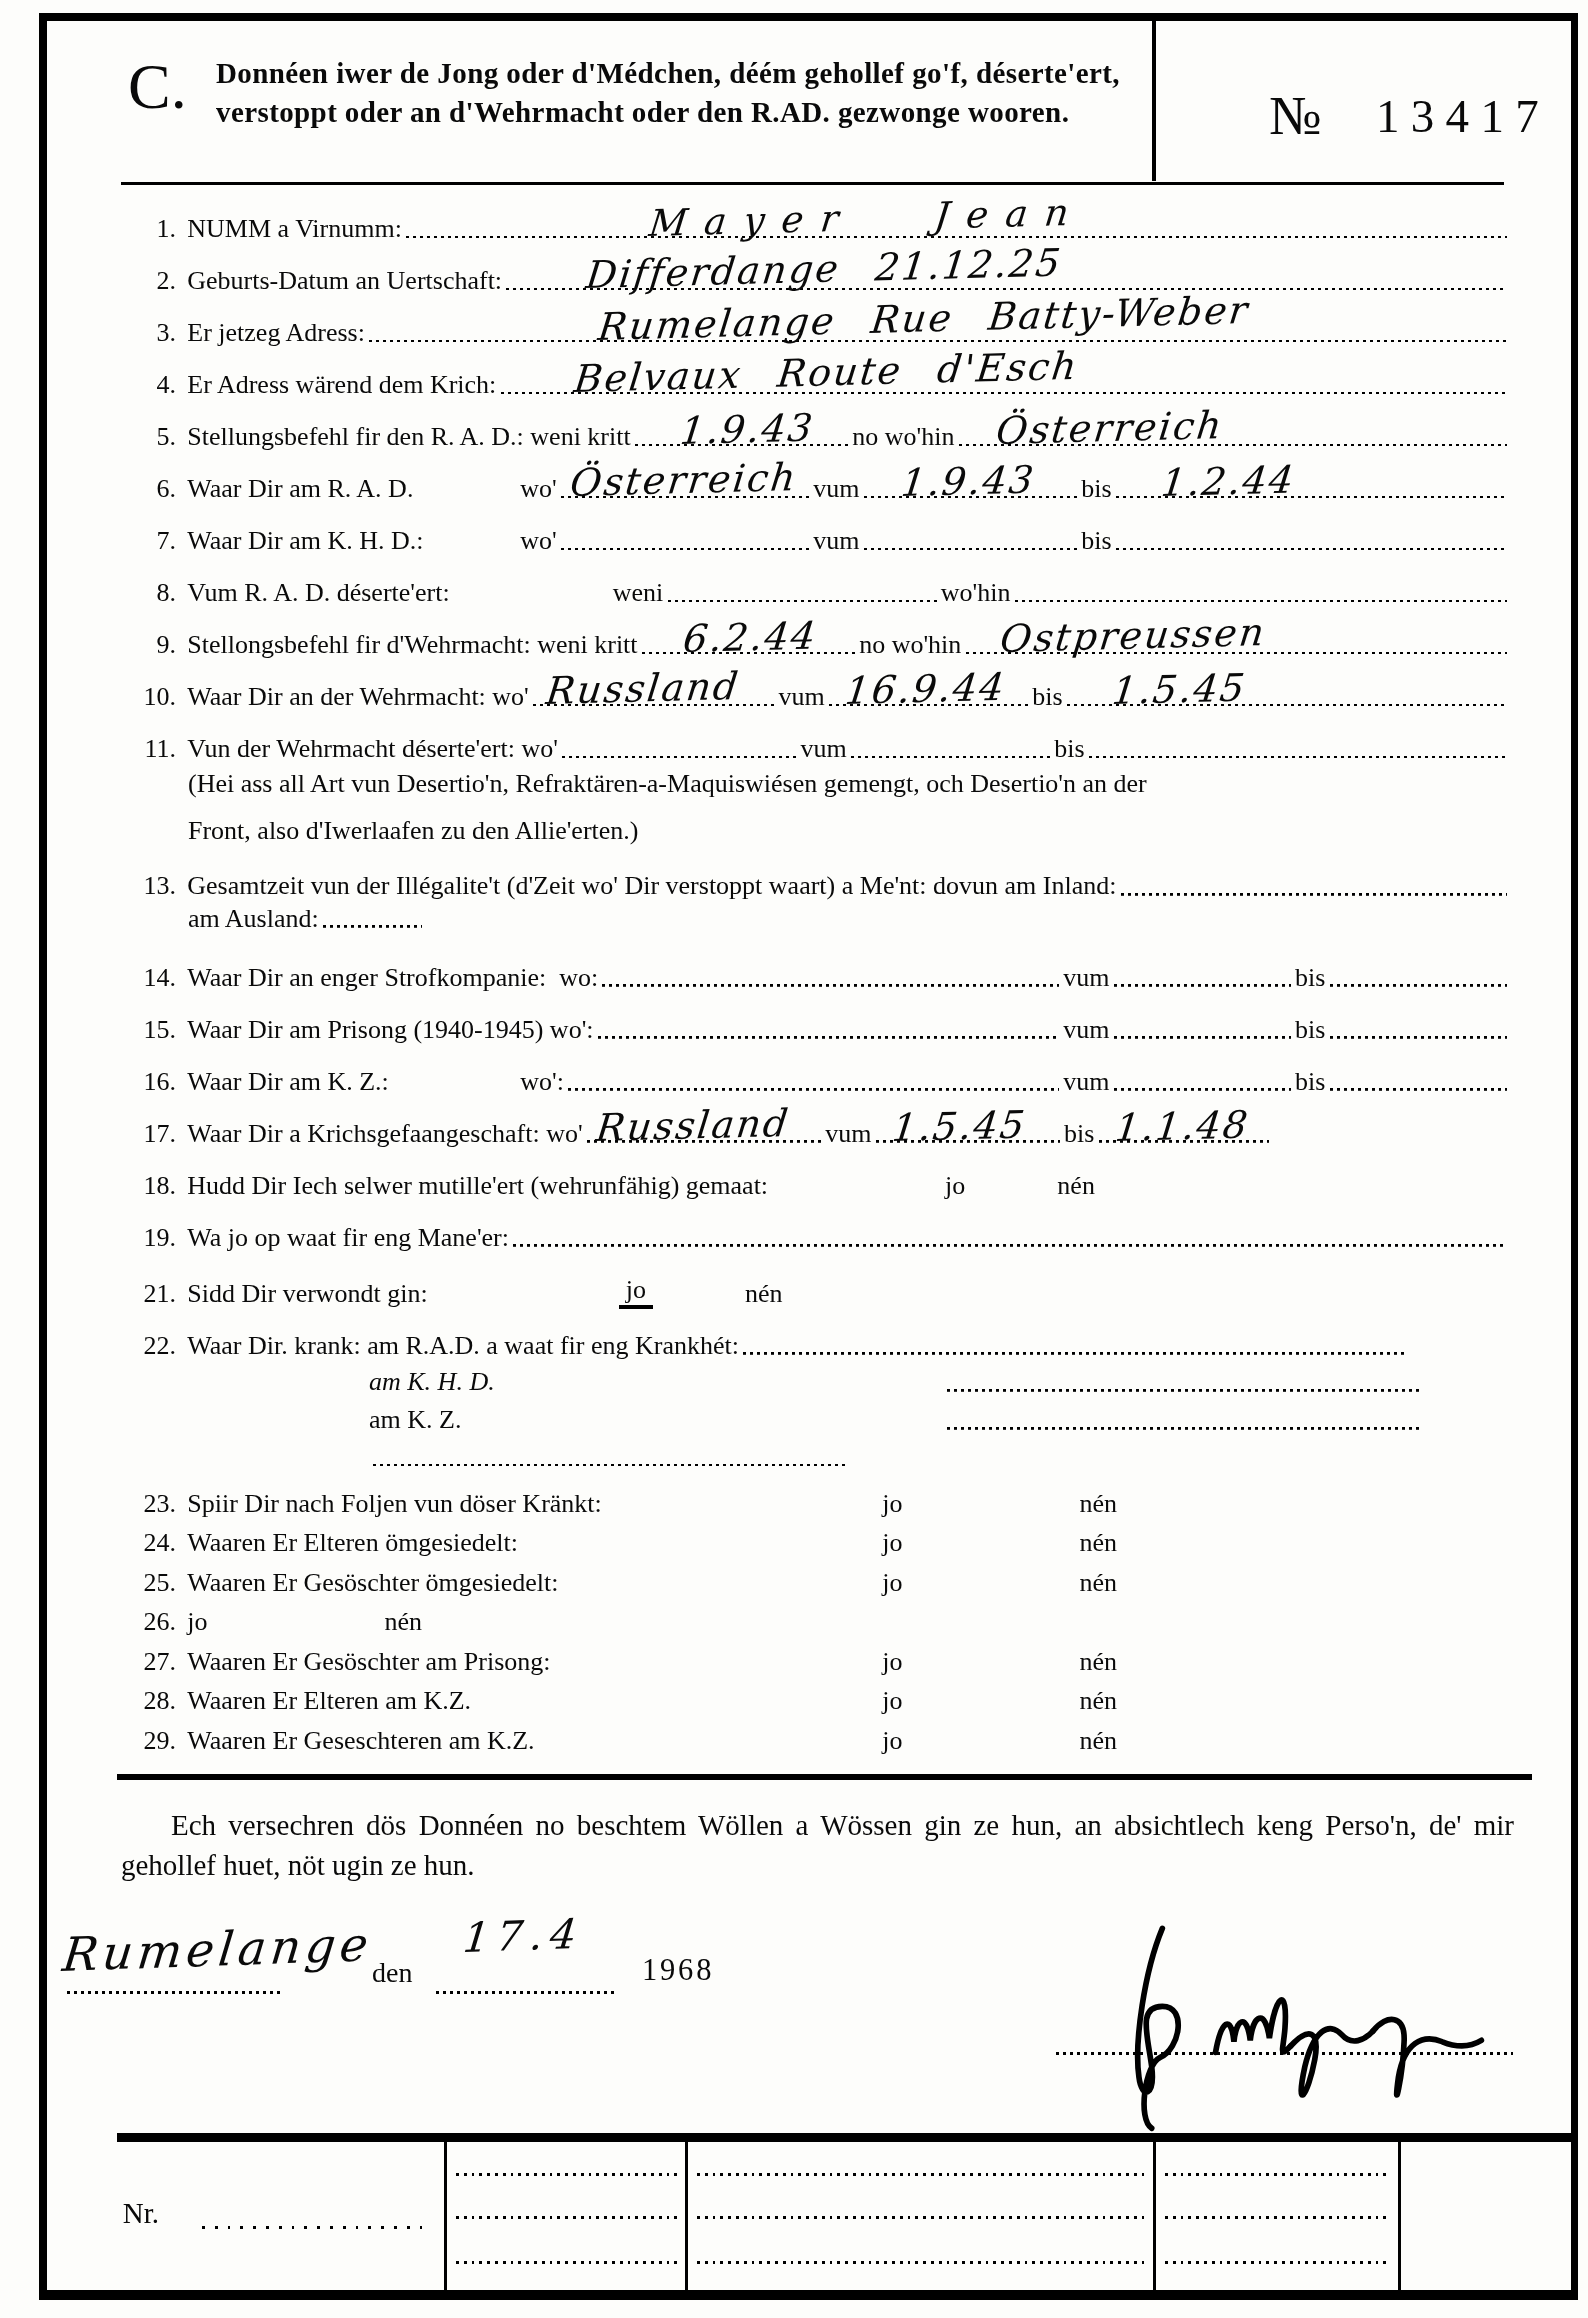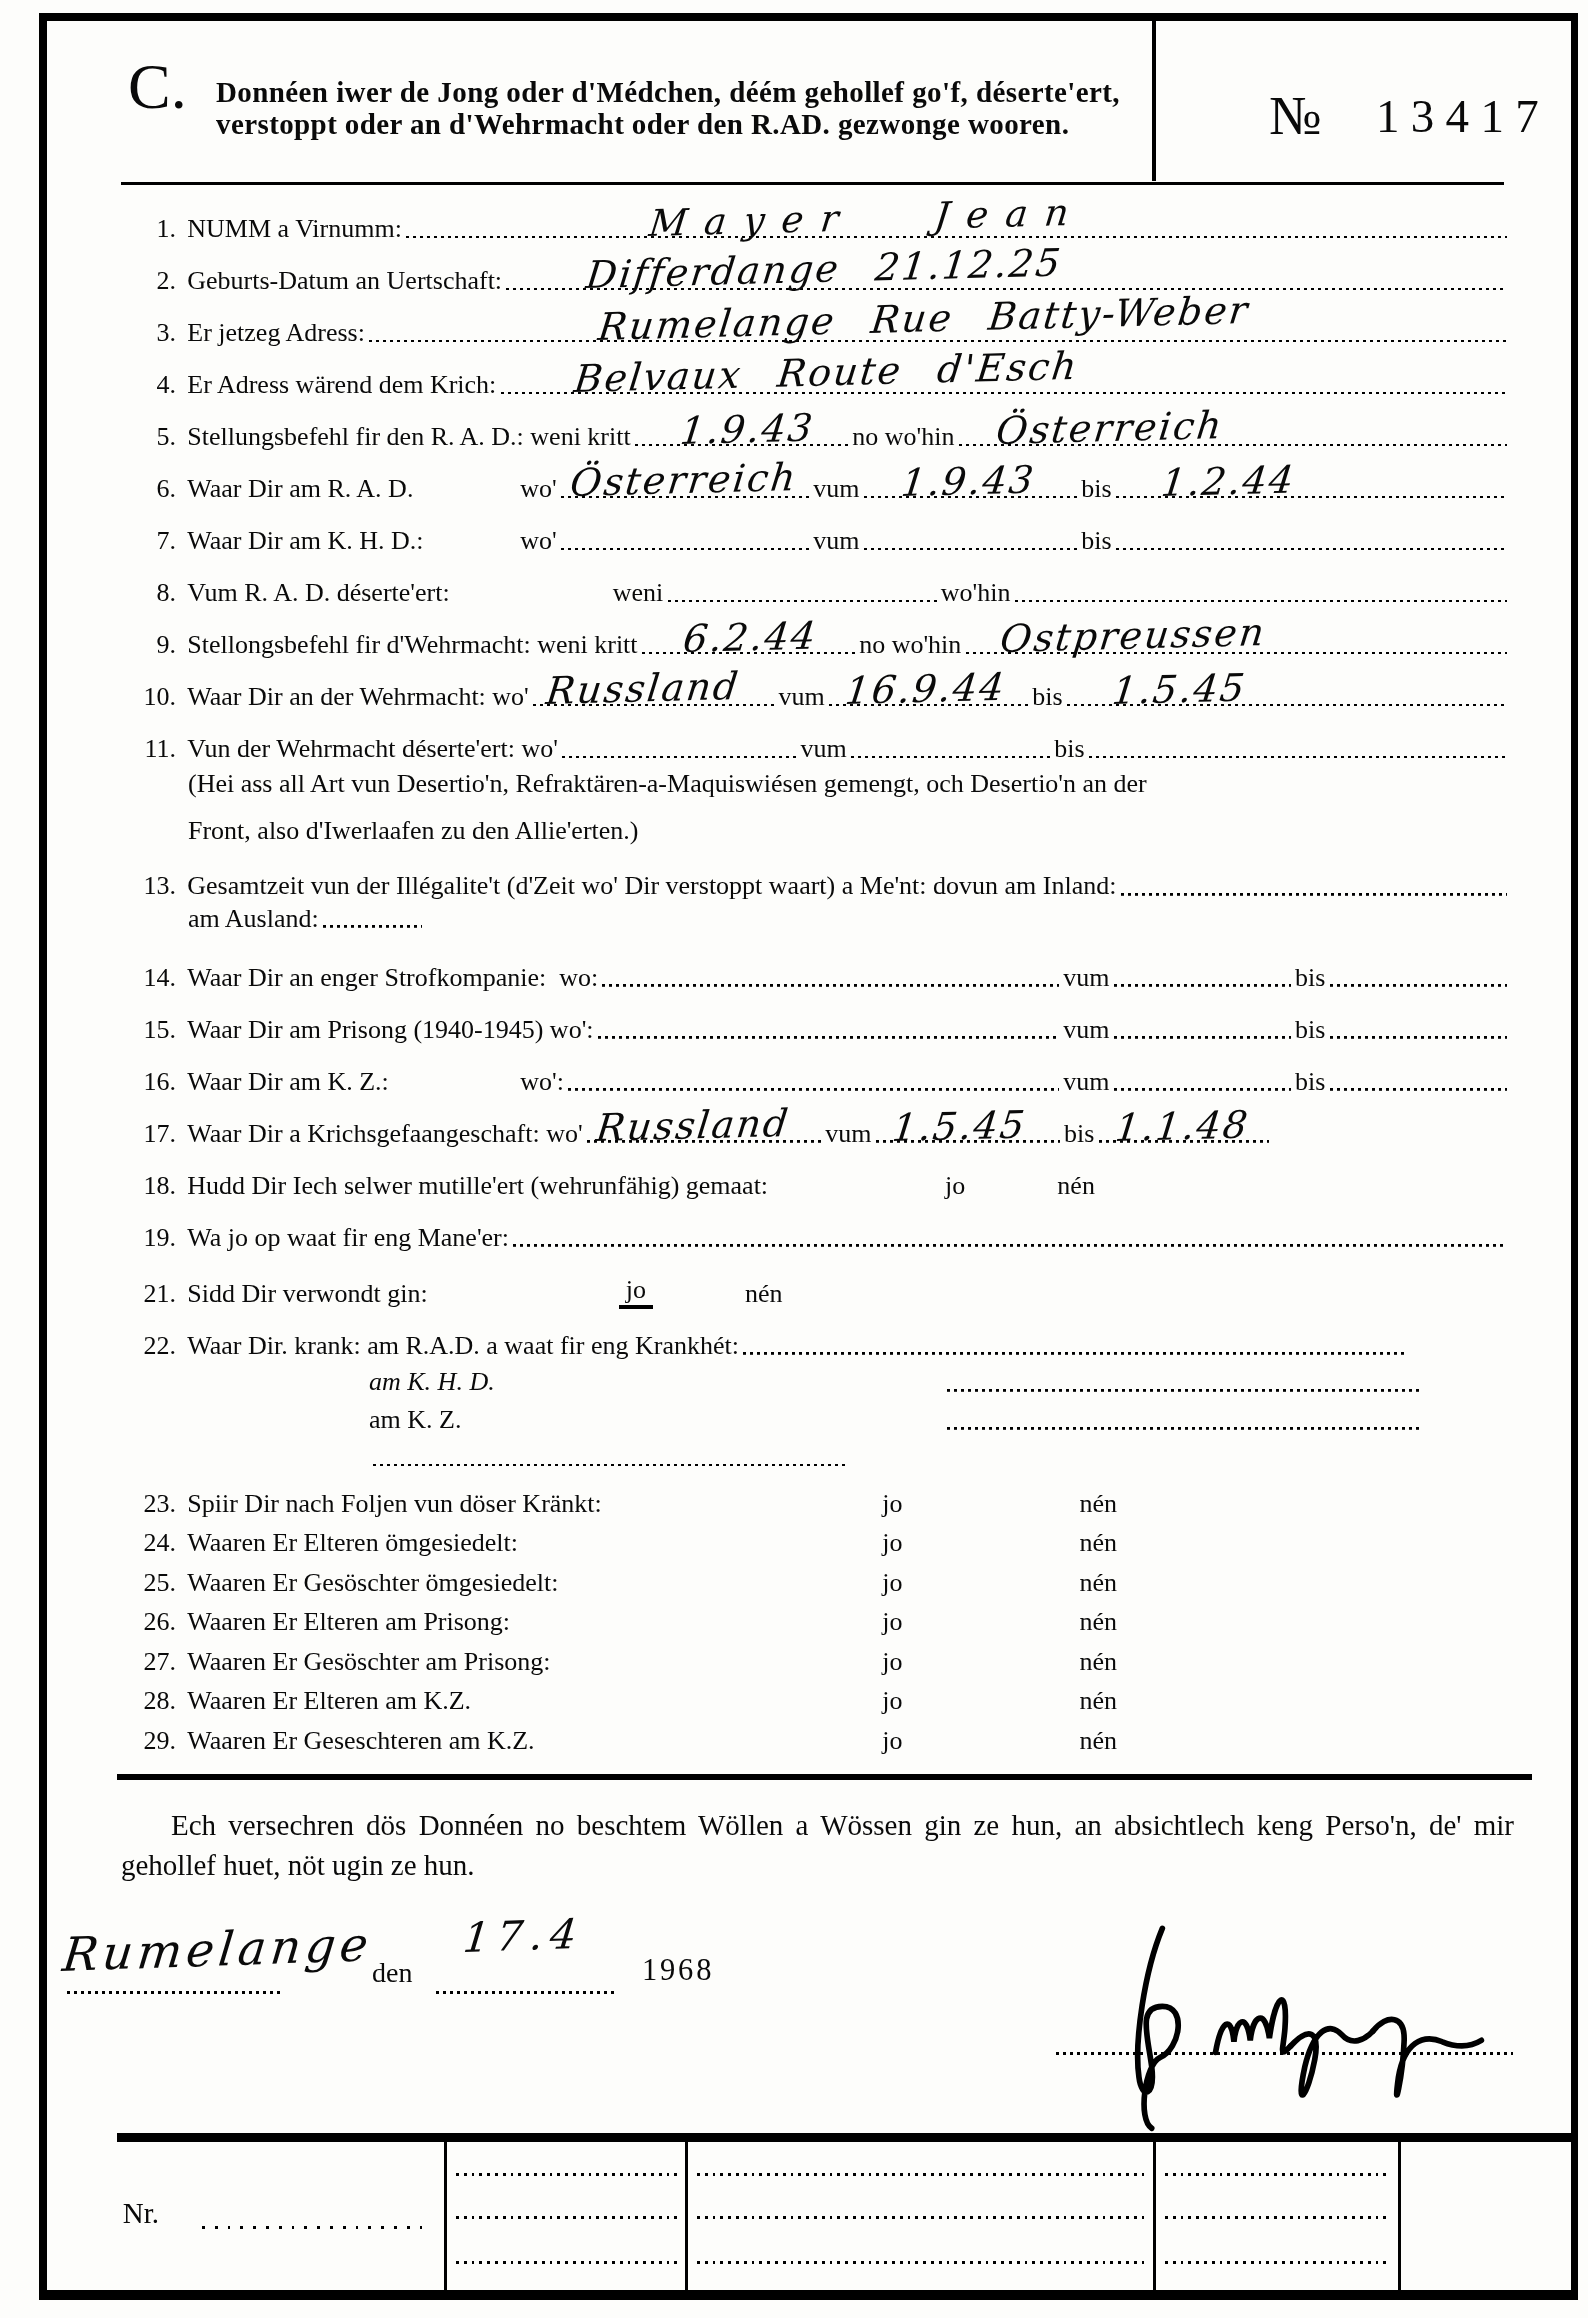--- a/index.html
+++ b/index.html
@@ -3,21 +3,21 @@
 <meta charset="utf-8">
 <style>
   html,body{margin:0;padding:0;background:#e8e8e4;}
   .page{position:relative;width:1588px;height:2319px;background:#fdfdfb;color:#0a0a0a;
         font-family:"Liberation Serif","DejaVu Serif",serif;overflow:hidden;}
   
   .frame{position:absolute;left:39px;top:12.8px;width:1539px;height:2287px;box-sizing:border-box;
          border-left:8.5px solid #000;border-top:8.5px solid #000;border-right:7px solid #000;border-bottom:10px solid #000;}
   
   .c-letter{position:absolute;left:128px;top:55px;font-size:64px;line-height:64px;}
-  .h-title{position:absolute;left:216px;top:76px;width:904px;font-size:29px;line-height:32px;
+  .h-title{position:absolute;left:216px;top:54px;width:904px;font-size:29px;line-height:39px;
            font-weight:bold;text-align:justify;letter-spacing:0.4px;}
   .h-divider{position:absolute;left:1152px;top:21px;width:4.3px;height:160px;background:#000;}
   .h-no{position:absolute;left:1269px;top:84px;font-size:55px;}
   .h-num{position:absolute;left:1376px;top:89px;font-size:47px;letter-spacing:11.3px;}
   .h-rule{position:absolute;left:121px;top:182px;width:1383px;height:2.8px;background:#000;}
   
   .rows{position:absolute;left:121px;top:213px;width:1390px;}
   .row{display:flex;align-items:flex-end;margin-bottom:18.4px;}
   .row.note{padding-left:67px;}
   .row.sub{padding-left:248px;}
@@ -297,21 +297,20 @@
       </div>
       <div class="row" style="margin-bottom: 8.5px;">
         <span class="num">25.</span>
         <span class="lbl" style="width: 695px;">Waaren Er Gesöschter ömgesiedelt:</span>
         <span class="lbl">jo</span>
         <span class="gapp" style="width: 177px;"></span>
         <span class="lbl">nén</span>
       </div>
       <div class="row" style="margin-bottom: 8.5px;">
         <span class="num">26.</span>
-        <span class="lbl" style="width: 695px;">Waaren Er Elteren am Prisong:</span>
         <span class="lbl">jo</span>
         <span class="gapp" style="width: 177px;"></span>
         <span class="lbl">nén</span>
       </div>
       <div class="row" style="margin-bottom: 8.5px;">
         <span class="num">27.</span>
         <span class="lbl" style="width: 695px;">Waaren Er Gesöschter am Prisong:</span>
         <span class="lbl">jo</span>
         <span class="gapp" style="width: 177px;"></span>
         <span class="lbl">nén</span>

